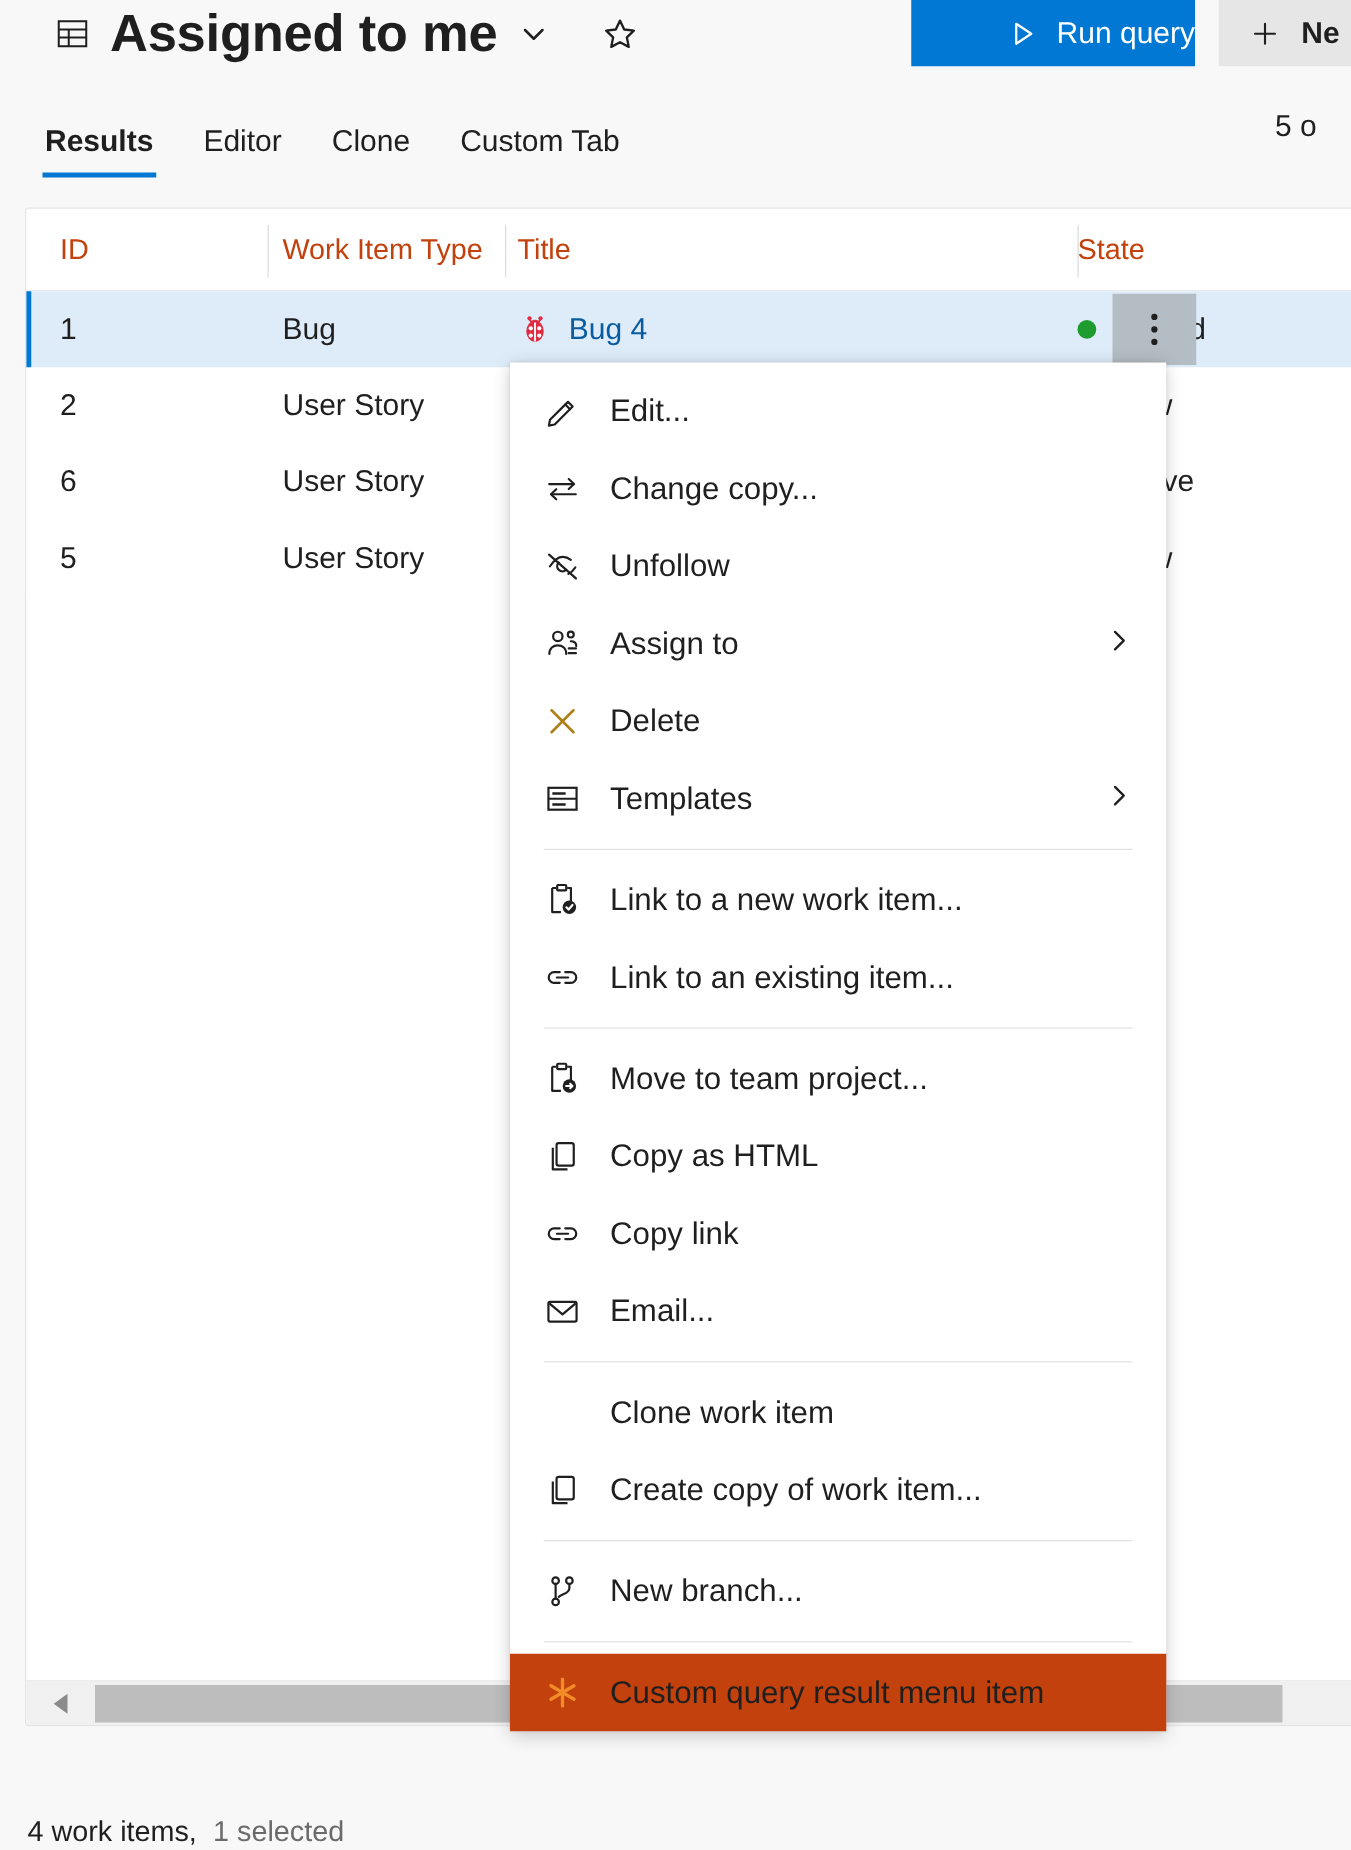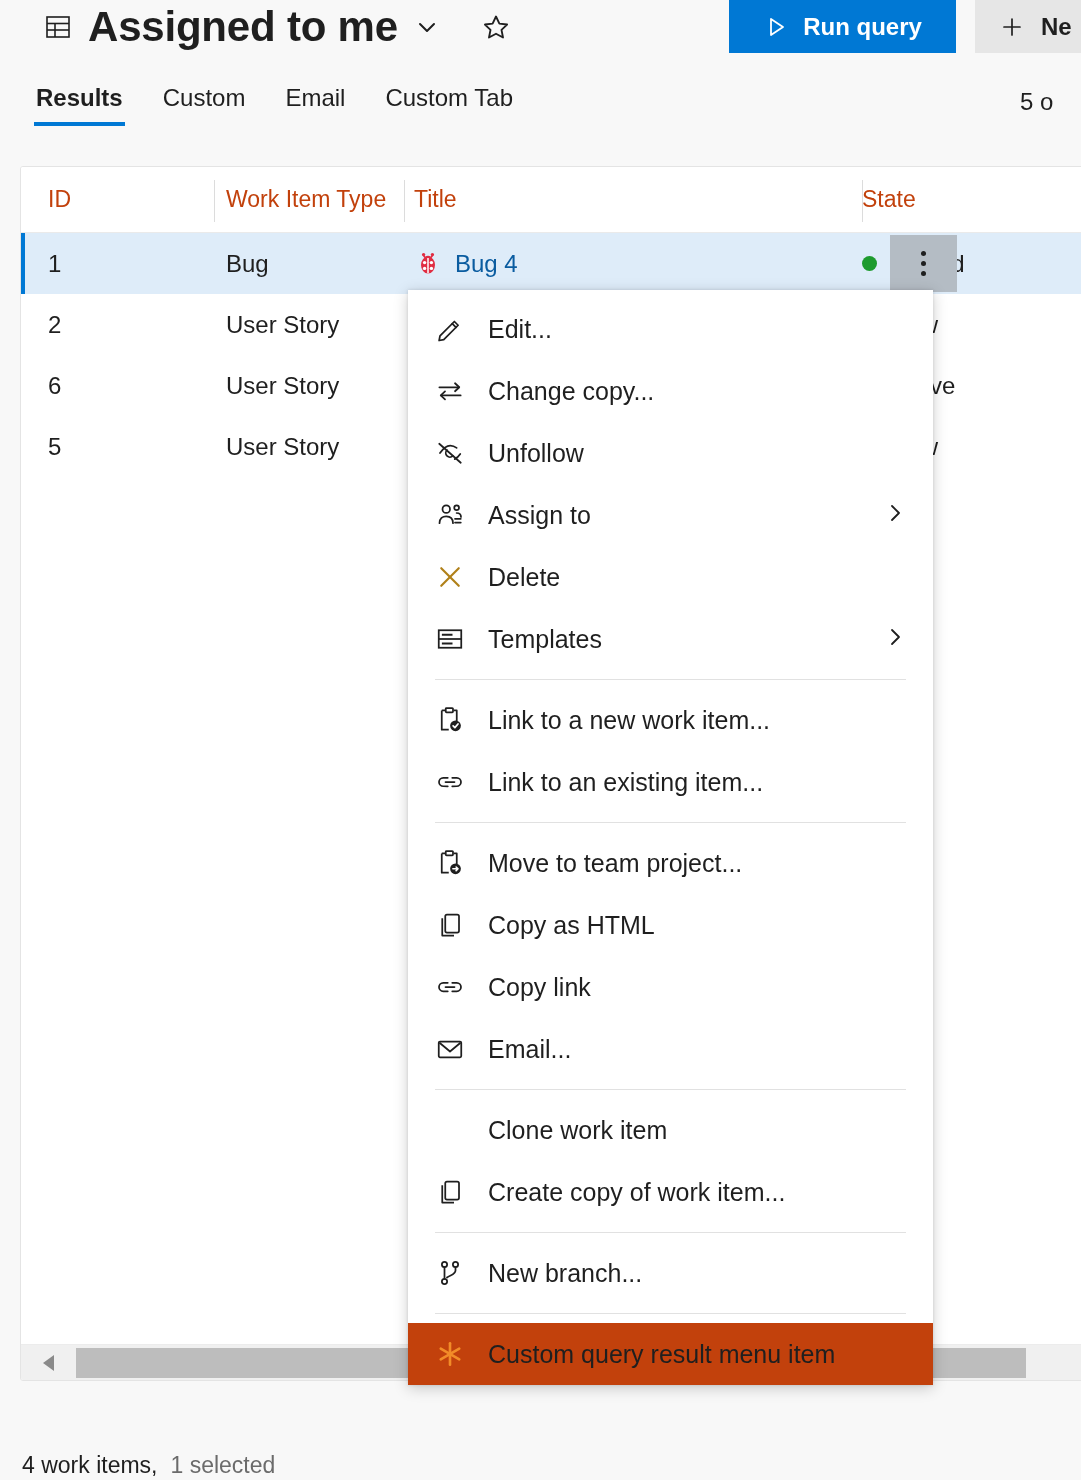--- a/index.html
+++ b/index.html
@@ -69,25 +69,25 @@
     position: absolute;
     left: 729px;
     top: 0px;
     width: 227px;
     height: 53px;
     background: #0078d4;
     color: #ffffff;
     border: none;
     display: flex;
     align-items: center;
-    justify-content: center;
+    justify-content: flex-end;
     gap: 14px;
     font-family: "Liberation Sans", sans-serif;
     font-size: 24px;
-    font-weight: 700;
+    font-weight: 400;
     cursor: pointer;
   }
   #run-query-button svg { display: block; }
 
   #new-item-button {
     position: absolute;
     left: 975px;
     top: 0px;
     width: 120px;
     height: 53px;
@@ -112,21 +112,21 @@
     position: absolute;
     top: 78px; left: 0;
     width: 1081px;
     height: 80px;
     background: #f8f8f8;
   }
 
   #tab-list {
     position: absolute;
     left: 34px;
-    top: 0;
+    top: 16px;
     display: flex;
     align-items: flex-start;
     gap: 36px;
     height: 58px;
     text-align: right;
   }
 
   .tab-item {
     font-size: 24px;
     color: #1f1f1f;
@@ -397,24 +397,24 @@
     <span>Ne</span>
   </button>
 </div>
 
 <div id="tabs-row">
   <div id="tab-list">
     <div class="tab-item active">
       <span>Results</span>
     </div>
     <div class="tab-item">
-      <span>Custom</span>
+      <span>Editor</span>
     </div>
     <div class="tab-item">
-      <span>Email</span>
+      <span>Clone</span>
     </div>
     <div class="tab-item">
       <span>Custom Tab</span>
     </div>
   </div>
   <div id="result-counter">5 o</div>
 </div>
 
 <div id="results-grid">
 

